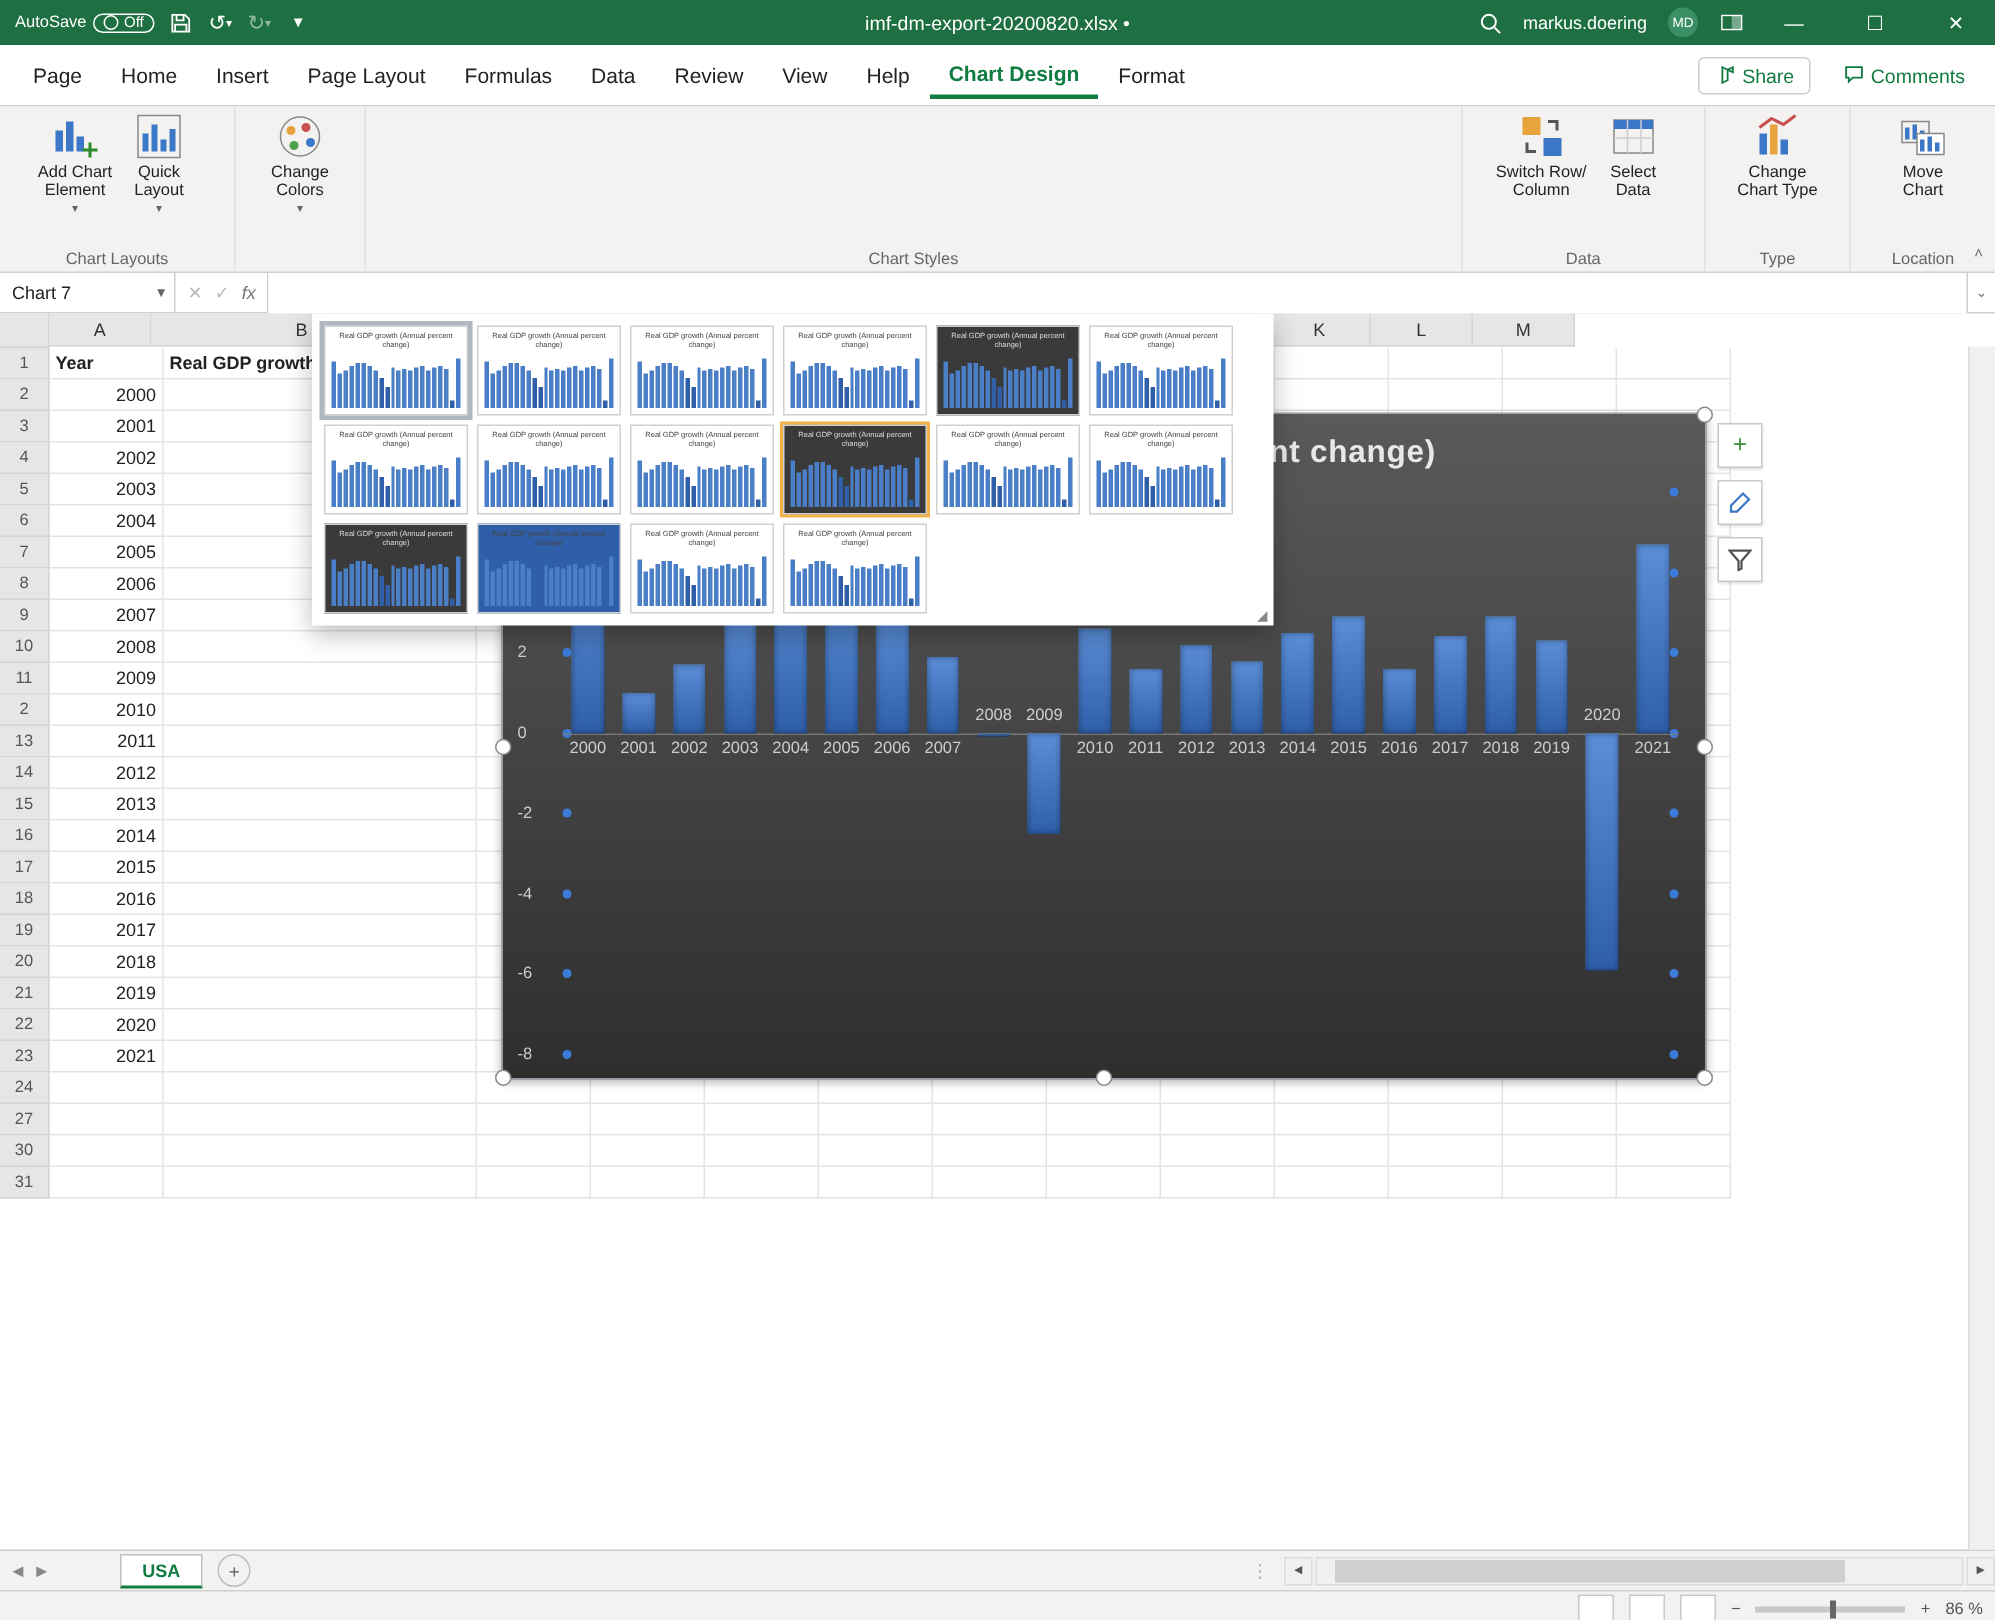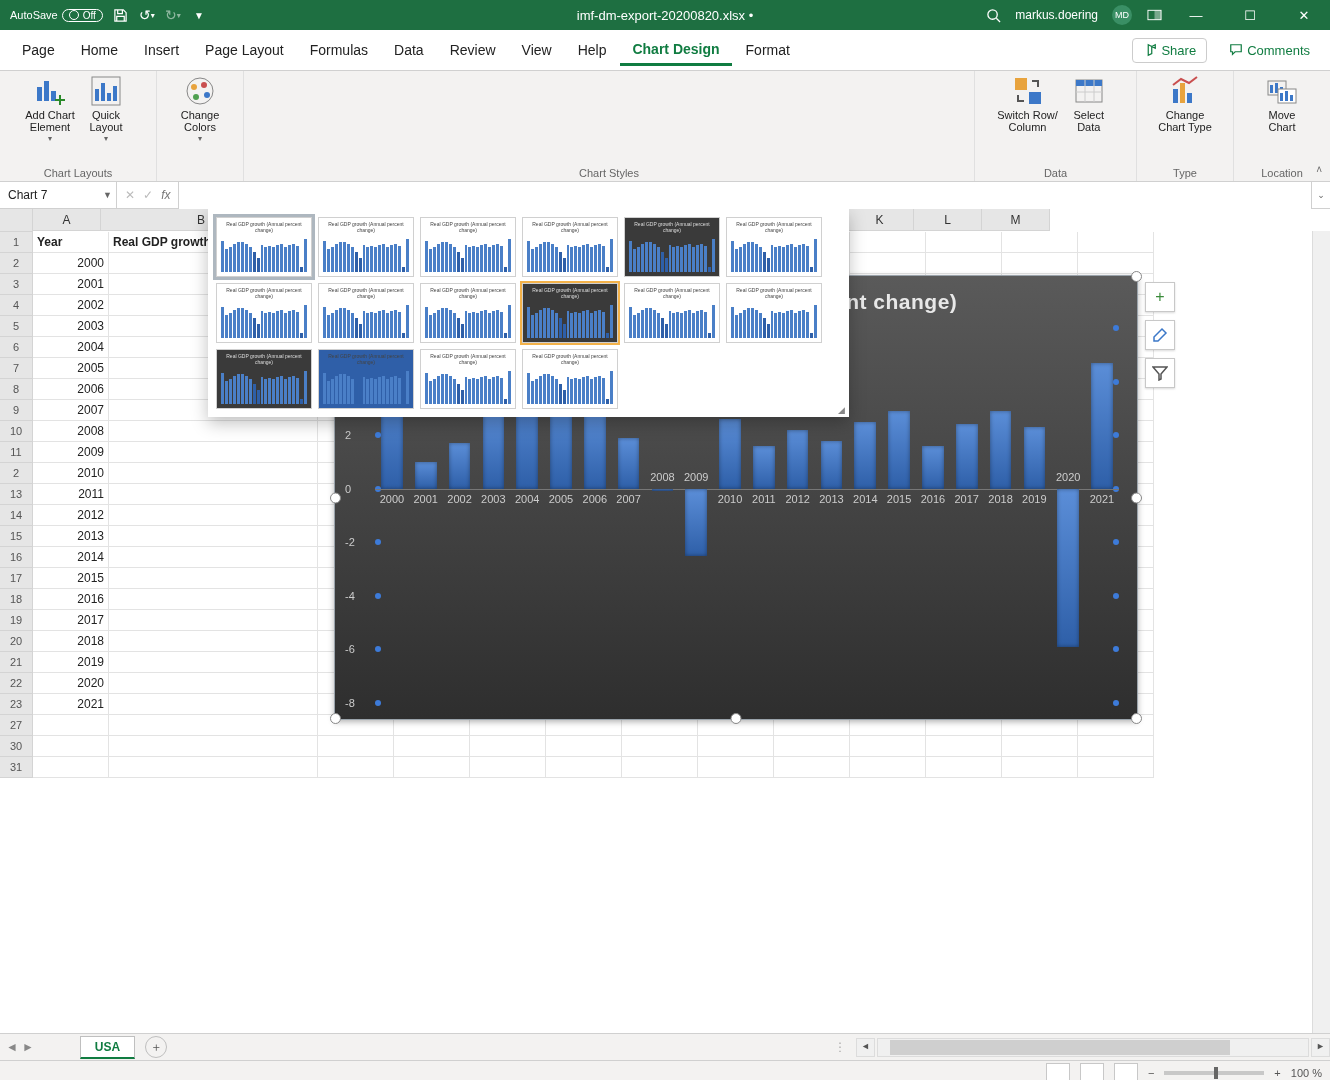--- a/index.html
+++ b/index.html
@@ -677,20 +677,36 @@
           <div class="cell"></div>
           <div class="cell"></div>
           <div class="cell"></div>
           <div class="cell"></div>
           <div class="cell"></div>
           <div class="cell"></div>
           <div class="cell"></div>
           <div class="cell"></div>
         </div>
         <div class="row">
+          <div class="rownum">24</div>
+          <div class="cell"></div>
+          <div class="cell wide"></div>
+          <div class="cell"></div>
+          <div class="cell"></div>
+          <div class="cell"></div>
+          <div class="cell"></div>
+          <div class="cell"></div>
+          <div class="cell"></div>
+          <div class="cell"></div>
+          <div class="cell"></div>
+          <div class="cell"></div>
+          <div class="cell"></div>
+          <div class="cell"></div>
+        </div>
+        <div class="row">
           <div class="rownum">27</div>
           <div class="cell"></div>
           <div class="cell wide"></div>
           <div class="cell"></div>
           <div class="cell"></div>
           <div class="cell"></div>
           <div class="cell"></div>
           <div class="cell"></div>
           <div class="cell"></div>
           <div class="cell"></div>
@@ -1325,14 +1341,14 @@
 </div>
 
 <div class="statusbar">
   <div class="spacer"></div>
   <span class="viewbtn"></span>
   <span class="viewbtn"></span>
   <span class="viewbtn"></span>
   <span>−</span>
   <span class="zoom-slider"></span>
   <span>+</span>
-  <span>100 %</span>
+  <span>86 %</span>
 </div>
 
 </body></html>

